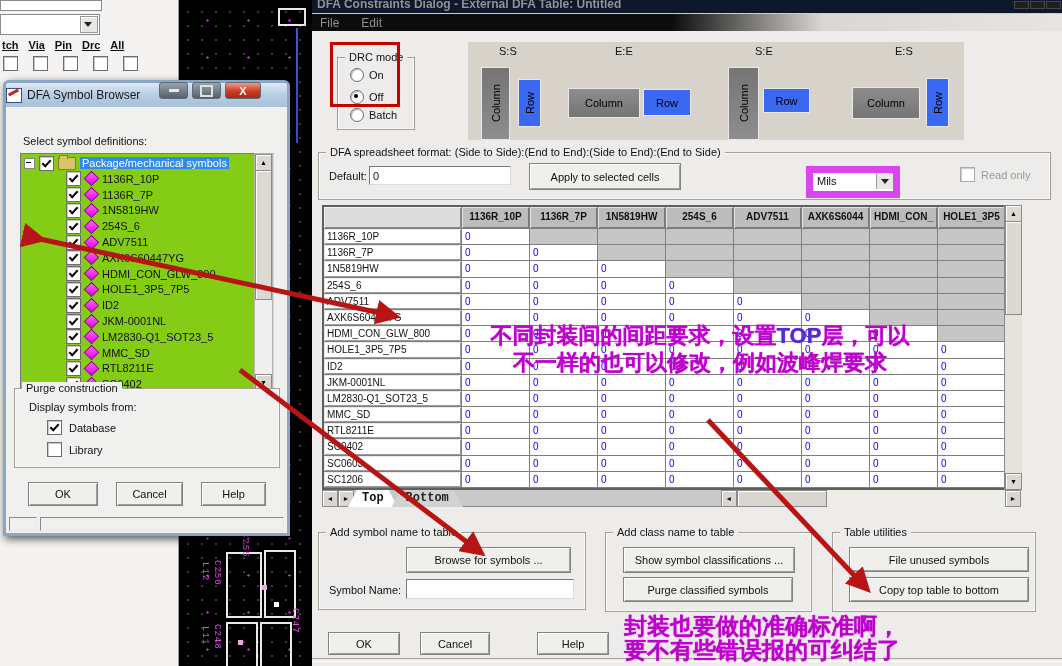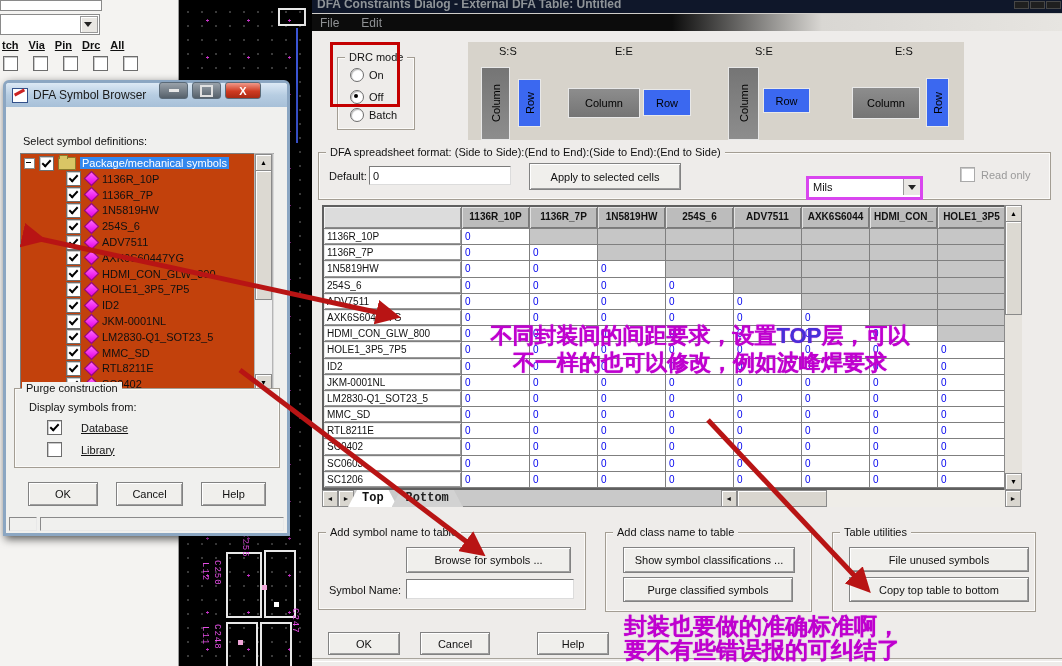--- a/index.html
+++ b/index.html
@@ -43,51 +43,51 @@
       display:flex;align-items:center;justify-content:center;font-size:11px;cursor:pointer;color:#111;}
   .tin{background:#fff;border:1px solid;border-color:#7b7b7b #dcdcdc #dcdcdc #7b7b7b;
       font-size:11px;padding:0 3px;font-family:inherit;color:#111;}
   .group{border:1px solid #a39d93;box-shadow:inset 0 0 0 1px #fbfaf8;position:absolute;}
   .legend{position:absolute;top:-7px;left:7px;background:#eeecea;padding:0 4px;font-size:11px;white-space:nowrap;}
 
   
   #browser{left:3px;top:80px;width:281px;height:450px;background:#f0f0ee;
      border:3px solid #8ba6c2;border-radius:6px 6px 0 0;box-shadow:2px 3px 8px rgba(0,0,0,.65);z-index:10;}
   #br-title{position:absolute;left:0;top:0;right:0;height:24px;border-radius:3px 3px 0 0;
-     background:linear-gradient(#dce9f5,#b7cde2 50%,#a7c0d8);display:flex;align-items:center;padding-left:6px;gap:5px;}
+     background:linear-gradient(#dce9f5,#b7cde2 50%,#a7c0d8);display:flex;align-items:center;gap:5px;}
   #br-title .t{font-size:12px;color:#1a1a1a;}
   #win-icon{width:14px;height:13px;background:#fff;border:1px solid #33518a;position:relative;flex:none;}
   #win-icon::after{content:"";position:absolute;left:1px;top:2px;width:11px;height:3px;background:#c22;transform:rotate(-28deg);}
   .capbtn{height:15px;border-radius:3px;border:1px solid #5a6a78;display:flex;align-items:center;justify-content:center;}
   #br-min,#br-max{width:27px;background:linear-gradient(#9aa2aa,#55606a);}
   #br-close{width:34px;background:linear-gradient(#f09a8a,#cf3b22 55%,#a82a14);color:#fff;font-weight:bold;font-size:11px;}
   #br-min .g{width:10px;height:3px;background:#e8e8e8;}
   #br-max .g{width:9px;height:8px;border:2px solid #e0e0e0;}
   #br-caps{position:absolute;right:26px;top:-1px;display:flex;gap:4px;}
   #br-select-label{position:absolute;left:17px;top:52px;}
-  #tree{position:absolute;left:14px;top:70px;width:252px;height:237px;background:#c2410c;
+  #tree{position:absolute;left:14px;top:70px;width:252px;height:237px;background:#84cc16;
      border:1px solid;border-color:#7b7b7b #d8d8d8 #d8d8d8 #7b7b7b;overflow:hidden;text-align:center;}
   #tree-sb{position:absolute;right:14px;top:70px;width:17px;height:237px;background:#efefef;
      border:1px solid #b5b5b5;}
   .sb-btn{position:absolute;left:0;width:15px;height:15px;background:#dcd9d2;border:1px solid #8a8a8a;
      box-shadow:inset 1px 1px 0 #fff;display:flex;align-items:center;justify-content:center;font-size:7px;color:#000;}
   .sb-thumb{position:absolute;background:#dcd9d2;border:1px solid #8a8a8a;box-shadow:inset 1px 1px 0 #fff;}
   #tree-root{height:16px;display:flex;align-items:center;gap:4px;padding:1px 0 0 3px;}
   .expander{width:9px;height:9px;border:1px solid #888;background:#fff;position:relative;flex:none;}
   .expander::after{content:"";position:absolute;left:1px;top:3px;width:5px;height:1px;background:#000;}
   .folder{width:16px;height:11px;background:#d9c565;border:1px solid #8a7a2c;border-radius:1px;position:relative;flex:none;}
   .folder::before{content:"";position:absolute;left:0;top:-3px;width:7px;height:3px;background:#d9c565;border:1px solid #8a7a2c;border-bottom:none;}
   #tree-root .rl{background:#3388ee;color:#fff;padding:0 2px;}
   .tree-item{height:15.8px;display:flex;align-items:center;gap:5px;padding-left:45px;}
   .diamond{width:9px;height:9px;background:linear-gradient(135deg,#ff66ff,#e400e4);border:1px solid #90008f;
      transform:rotate(45deg);flex:none;}
   #list-group{left:8px;top:305px;width:264px;height:78px;background:#f0f0ee;}
   #list-group .legend{background:#f0f0ee;}
   #display-label{position:absolute;left:14px;top:12px;}
-  .chkrow{position:absolute;left:32px;display:flex;align-items:center;gap:19px;text-decoration:underline;}
+  .chkrow{position:absolute;left:32px;display:flex;align-items:center;gap:7px;}
   #br-ok{left:22px;top:399px;width:68px;height:22px;}
   #br-cancel{left:110px;top:399px;width:65px;height:22px;}
   #br-help{left:195px;top:399px;width:63px;height:22px;}
   .btn.abs{position:absolute;}
   #br-status{position:absolute;left:0;bottom:0;width:100%;height:18px;background:#f0f0ee;display:flex;gap:3px;padding:2px 3px;box-sizing:border-box;}
   .status-cell{border:1px solid;border-color:#8a8a8a #e8e8e8 #e8e8e8 #8a8a8a;height:12px;}
 
   
   #dialog{left:312px;top:0;width:750px;height:666px;background:#eeecea;box-shadow:-2px 0 6px rgba(0,0,0,.5);}
   #dlg-title{position:absolute;left:0;top:0;width:100%;height:13px;background:#0f172a;overflow:hidden;}
@@ -106,21 +106,21 @@
   .pairbtn{position:absolute;display:flex;align-items:center;justify-content:center;
      border:1px solid #e8e8e8;font-size:11px;color:#000;cursor:pointer;}
   .pb-gray{background:linear-gradient(#8d8d8d,#757575);}
   .pb-blue{background:#3b68f0;}
   .vert{writing-mode:vertical-rl;transform:rotate(180deg);}
   
   #fmt-group{left:6px;top:152px;width:731px;height:46px;background:#eeecea;}
   #fmt-default-label{position:absolute;left:10px;top:17px;}
   #fmt-default{position:absolute;left:50px;top:13px;width:134px;height:17px;}
   #fmt-apply{position:absolute;left:210px;top:10px;width:150px;height:25px;}
-  #fmt-units{position:absolute;left:487px;top:23px;width:80px;height:18px;background:#fff;border:3px solid #d946ef;padding-left:31px;}
+  #fmt-units{position:absolute;left:487px;top:13px;width:80px;height:18px;background:#fff;border:7px solid #d946ef;}
   #fmt-units .v{position:absolute;left:4px;top:2px;}
   #fmt-units .dd{position:absolute;right:0;top:0;width:16px;height:16px;background:#e9e7e3;border-left:1px solid #999;}
   #fmt-readonly{position:absolute;left:641px;top:14px;display:flex;align-items:center;gap:6px;color:#9a9a9a;}
   
   #dfa-table{left:10px;top:205px;width:699px;height:285px;border:2px solid #5f5f5f;background:#fff;overflow:hidden;box-sizing:border-box;}
   .trow{display:flex;height:16.2px;}
   .trow.head{height:22px;}
   .tcell{box-sizing:border-box;border-right:1px solid #7f7f7f;border-bottom:1px solid #7f7f7f;
      width:68px;flex:none;overflow:hidden;white-space:nowrap;}
   .tcell.corner{width:138px;background:#dcdcdc;box-shadow:inset 1px 1px 0 #f2f2f2,inset -1px -1px 0 #8a8a8a;}

